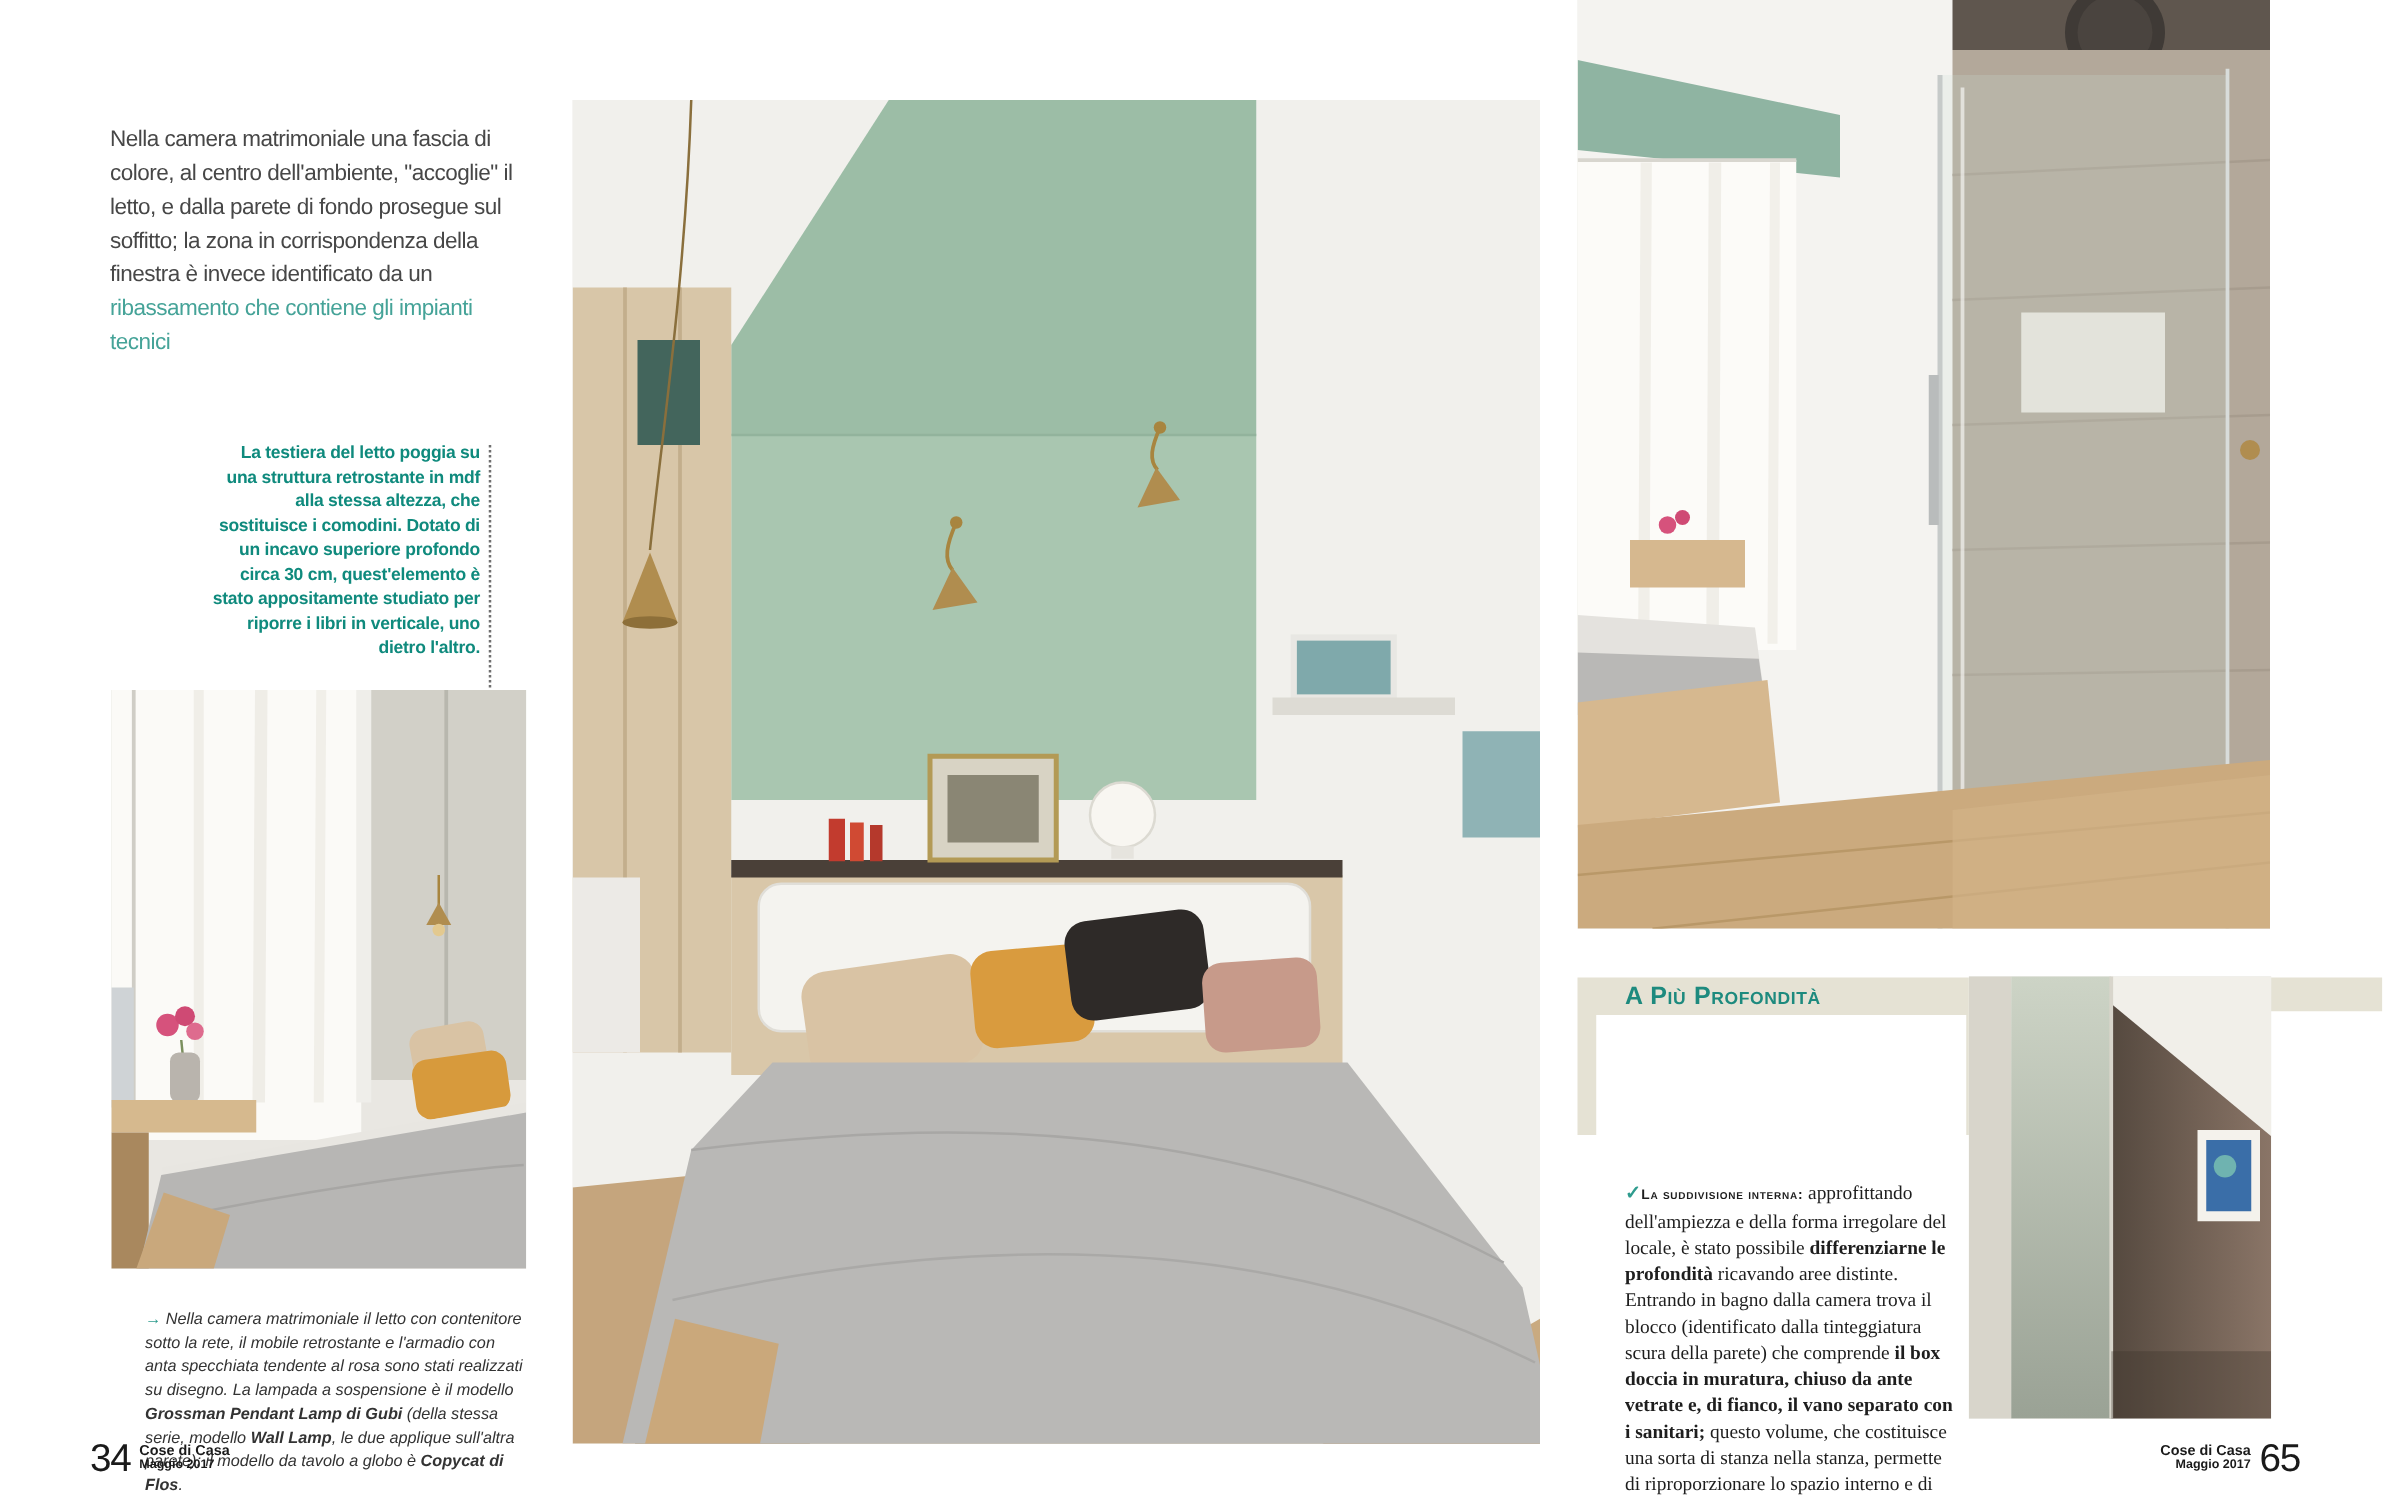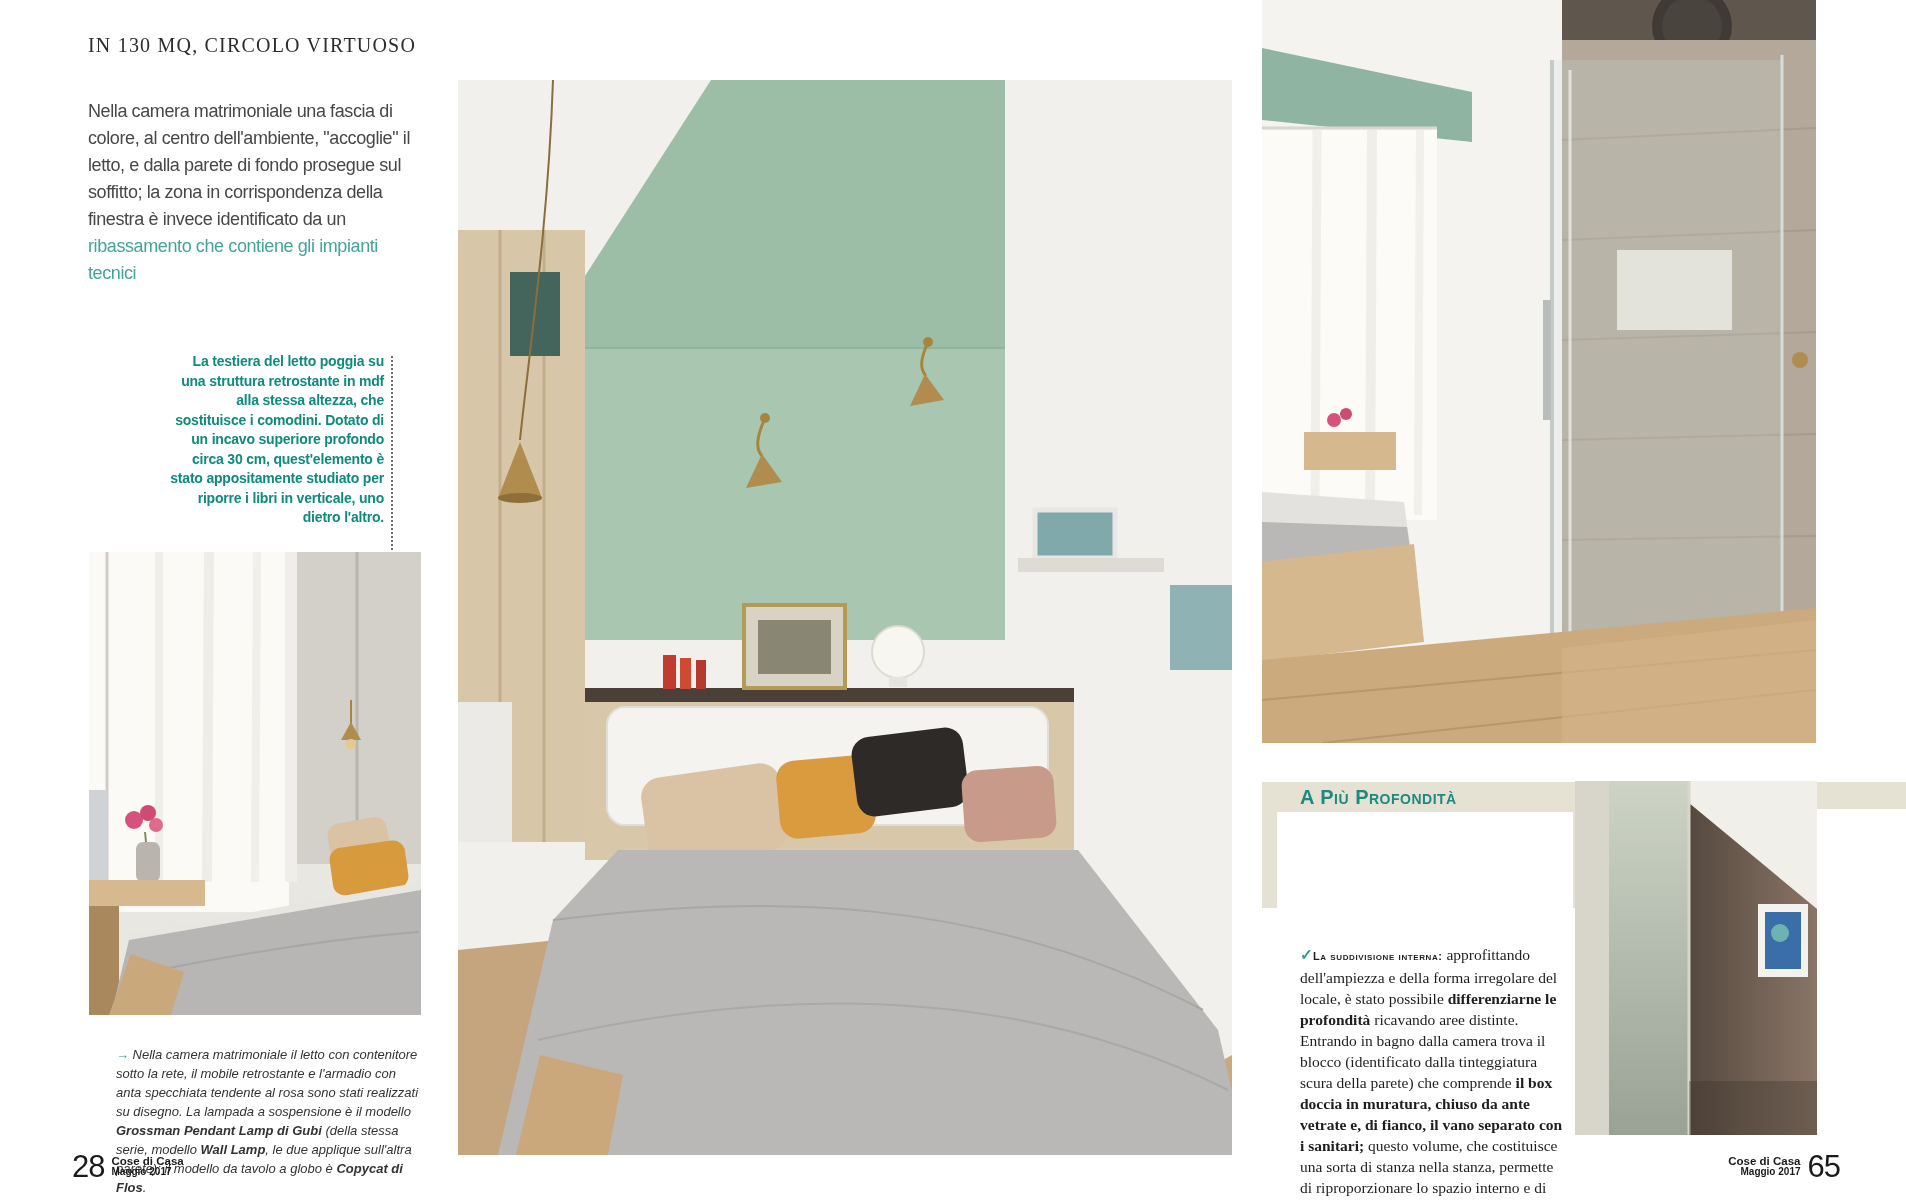--- a/index.html
+++ b/index.html
@@ -52,21 +52,20 @@
   .photo-main{left:458px;top:80px;width:774px;height:1075px;}
   .photo-small{left:89px;top:552px;width:332px;height:463px;}
   .photo-shower{left:1262px;top:0px;width:554px;height:743px;}
   .photo-bath{left:1575px;top:781px;width:242px;height:354px;}
 </style>
 </head>
 <body>
 
 <div id="spread">
 
-  <div class="kicker">IN 130 MQ, CIRCOLO VIRTUOSO</div>
 
   <p class="intro"><span>Nella camera matrimoniale una fascia di colore, al centro dell'ambiente, "accoglie" il letto, e dalla parete di fondo prosegue sul soffitto; la zona in corrispondenza della finestra è invece identificato da un </span><span class="teal">ribassamento che contiene gli impianti tecnici</span></p>
 
   <div class="headboard-caption">La testiera del letto poggia su una struttura retrostante in mdf alla stessa altezza, che sostituisce i comodini. Dotato di un incavo superiore profondo circa 30 cm, quest'elemento è stato appositamente studiato per riporre i libri in verticale, uno dietro l'altro.</div>
 
   <div class="dotted-line"></div>
 
   <div class="photo photo-main">
     <svg viewBox="0 0 774 1075" preserveAspectRatio="none">
       <rect x="0" y="0" width="774" height="1075" fill="#f1f0ec"></rect>
@@ -185,21 +184,21 @@
         <polygon points="40,388 332,338 332,463 22,463" fill="#b7b6b4"></polygon>
         <path d="M60,420 C160,400 260,385 330,380" stroke="#a7a6a4" stroke-width="2" fill="none"></path>
         <polygon points="20,463 42,402 95,420 82,463" fill="#c9a87c"></polygon>
       </g>
     </svg>
   </div>
 
   <p class="photo-caption"><span class="arrow">→</span><span> Nella camera matrimoniale il letto con contenitore sotto la rete, il mobile retrostante e l'armadio con anta specchiata tendente al rosa sono stati realizzati su disegno. La lampada a sospensione è il modello </span><b>Grossman Pendant Lamp di Gubi</b><span> (della stessa serie, modello </span><b>Wall Lamp</b><span>, le due applique sull'altra parete); il modello da tavolo a globo è </span><b>Copycat di Flos</b><span>.</span></p>
 
   <div class="footer footer-left">
-    <span class="page-num">28</span>
+    <span class="page-num">34</span>
     <span class="foot-stack">
       <span class="mag-name">Cose di Casa</span>
       <span class="mag-issue">Maggio 2017</span>
     </span>
   </div>
 
   <div class="photo photo-shower">
     <svg viewBox="0 0 554 743" preserveAspectRatio="none">
       <rect x="0" y="0" width="554" height="743" fill="#f4f3f0"></rect>
       <polygon points="300,0 554,0 554,62 300,40" fill="#5f564e"></polygon>

